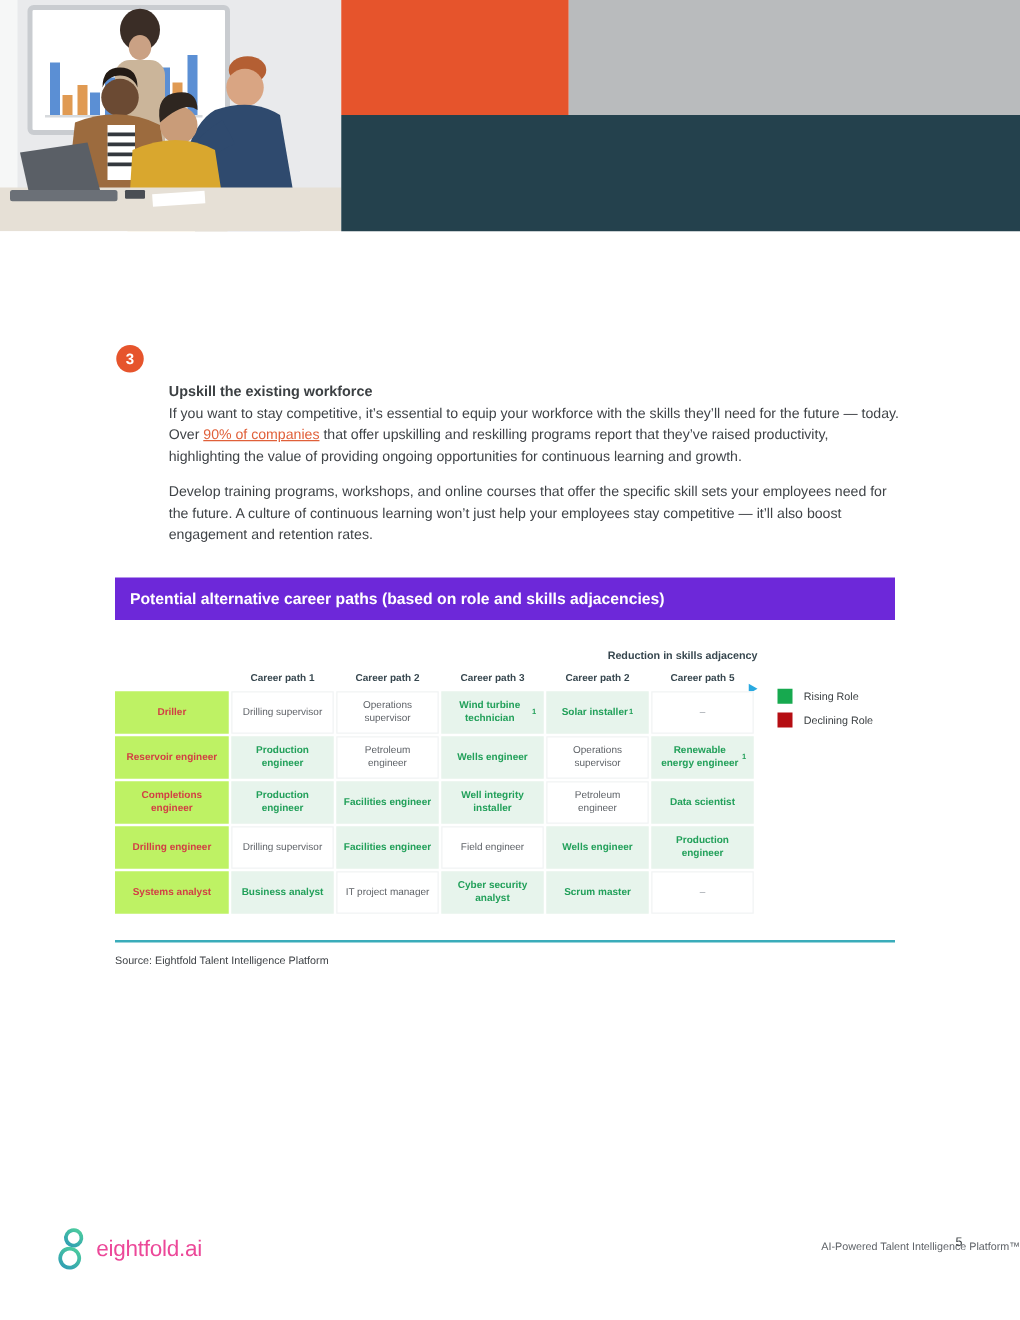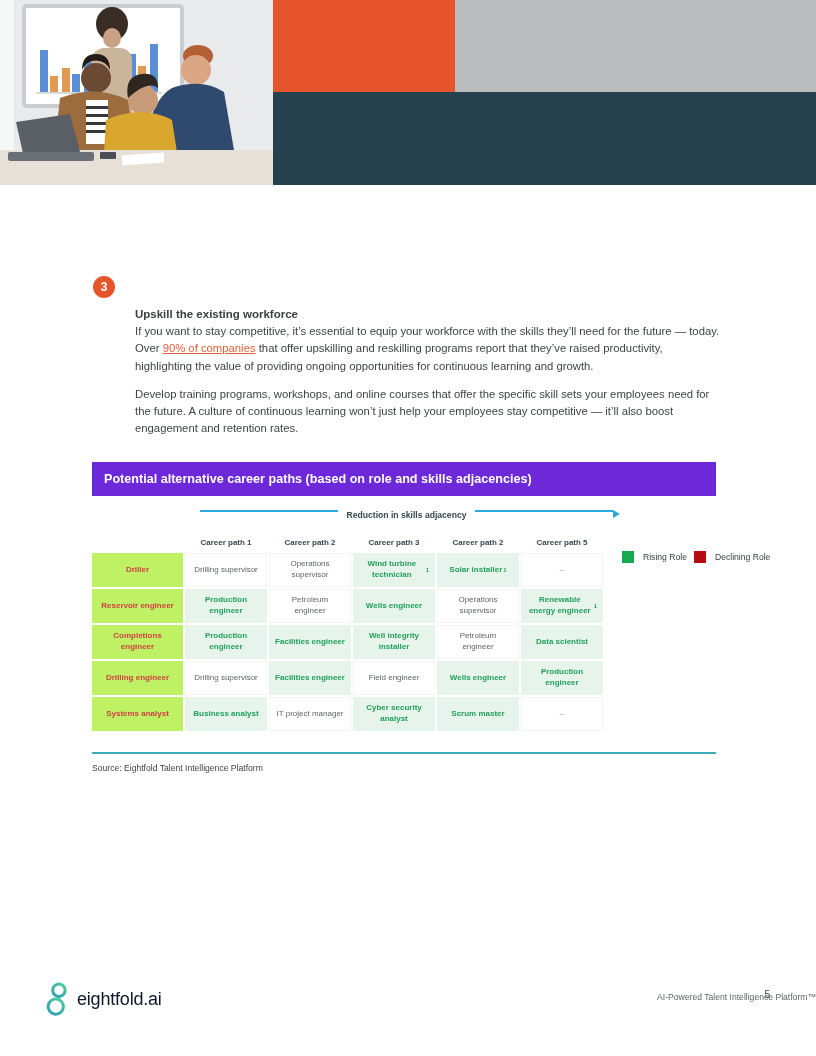--- a/index.html
+++ b/index.html
@@ -38,22 +38,22 @@
   
   .banner {
     position: absolute; left: 92px; top: 462px; width: 624px; height: 34px;
     background: #6d28d9; color: #ffffff;
     font-size: 12.6px; font-weight: bold;
     display: flex; align-items: center; padding-left: 12px;
   }
 
   
   .axis {
-    position: absolute; left: 200px; top: 510px; width: 420px; height: 16px;
-    display: flex; align-items: flex-start; gap: 9px;
+    position: absolute; left: 186px; top: 510px; width: 420px; height: 16px;
+    display: flex; align-items: flex-end; gap: 9px; flex-direction: column;
   }
   .axis .line { flex: 1; height: 2px; background: #29a9e0; }
   .axis .label { font-size: 8.6px; font-weight: bold; color: #37474f; white-space: nowrap; }
   .axis .head {
     width: 0; height: 0;
     border-top: 4.5px solid transparent; border-bottom: 4.5px solid transparent;
     border-left: 7px solid #29a9e0; margin-left: -9px;
   }
 
   
@@ -73,33 +73,33 @@
   }
   .cell {
     background: #ffffff; border: 1px solid #f1f3f4;
     color: #5f6368; font-size: 8px; line-height: 1.35; padding: 0 6px;
   }
   .cell.rising { background: #e7f4ec; border: none; color: #22a05a; font-weight: bold; }
   .cell.dash { color: #9aa0a6; }
   .cell sup { font-size: 6px; margin-left: 1px; line-height: 1; }
 
   
-  .legend { position: absolute; left: 622px; top: 551px; display: flex; flex-direction: row; gap: 7px; }
+  .legend { position: absolute; left: 622px; top: 551px; display: flex; flex-direction: column; gap: 7px; }
   .legend-item { display: flex; align-items: center; }
   .swatch { width: 12px; height: 12px; margin-right: 9px; }
   .legend-label { font-size: 8.6px; color: #3c4043; }
 
   
   .divider { position: absolute; left: 92px; top: 752px; width: 624px; height: 2px; background: #3aacba; }
   .source  { position: absolute; left: 92px; top: 763px; font-size: 8.6px; color: #3f4347; }
 
   
   .footer { position: absolute; left: 0; top: 976px; width: 816px; height: 50px; }
   .logo { position: absolute; left: 44px; top: 6px; display: flex; align-items: center; }
-  .logo-text { font-size: 18px; color: #0f172a; margin-left: 6px; letter-spacing: -0.2px; }
+  .logo-text { font-size: 18px; color: #ec4899; margin-left: 6px; letter-spacing: -0.2px; }
   .footer-center {
     position: absolute; left: 0; top: 16px; width: 100%;
     text-align: right; font-size: 8.6px; color: #5f6368;
   }
   .page-num { position: absolute; right: 46px; top: 13px; font-size: 10px; color: #3c4043; }
 </style>
 </head>
 <body>
 
 <div class="page">

